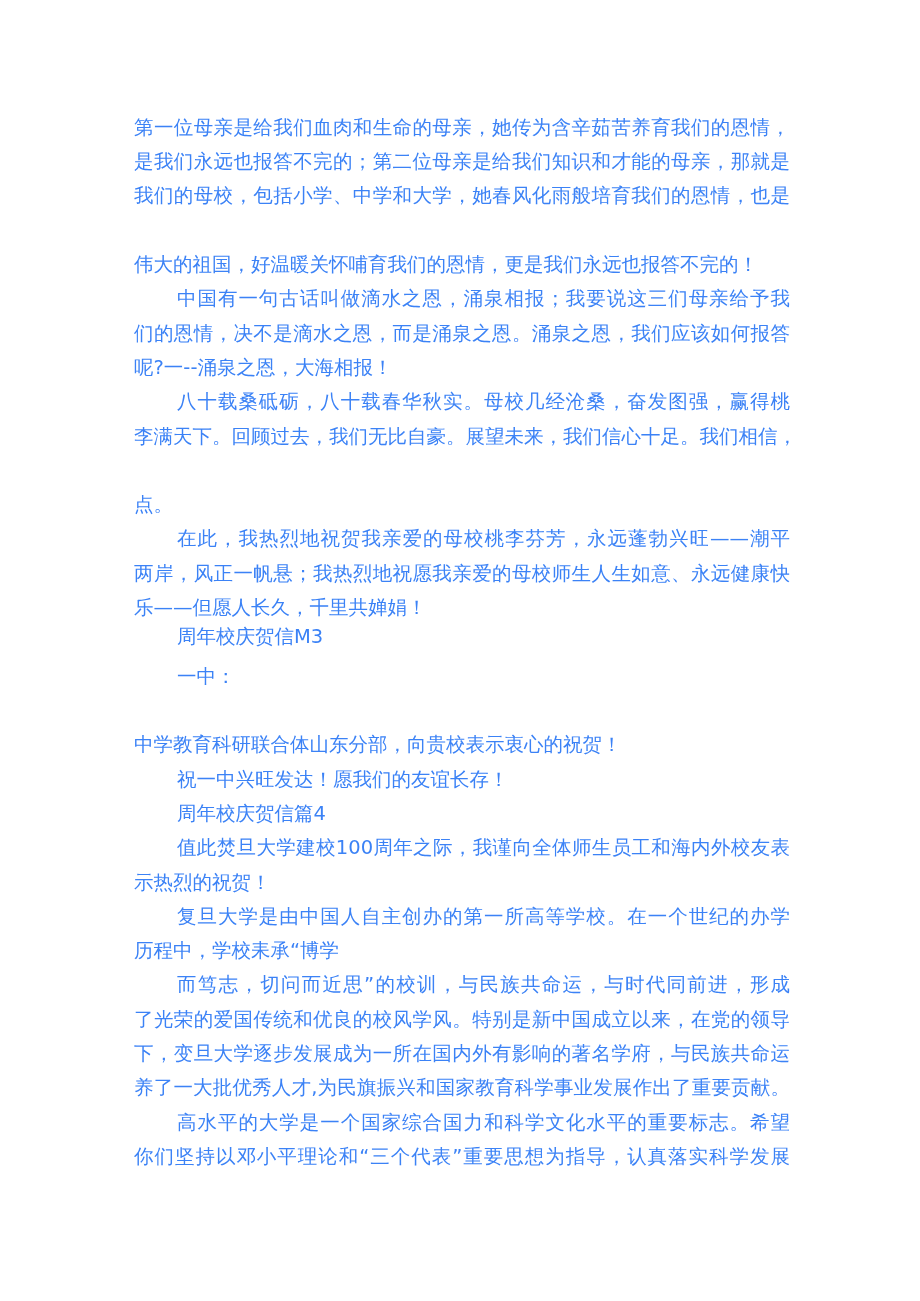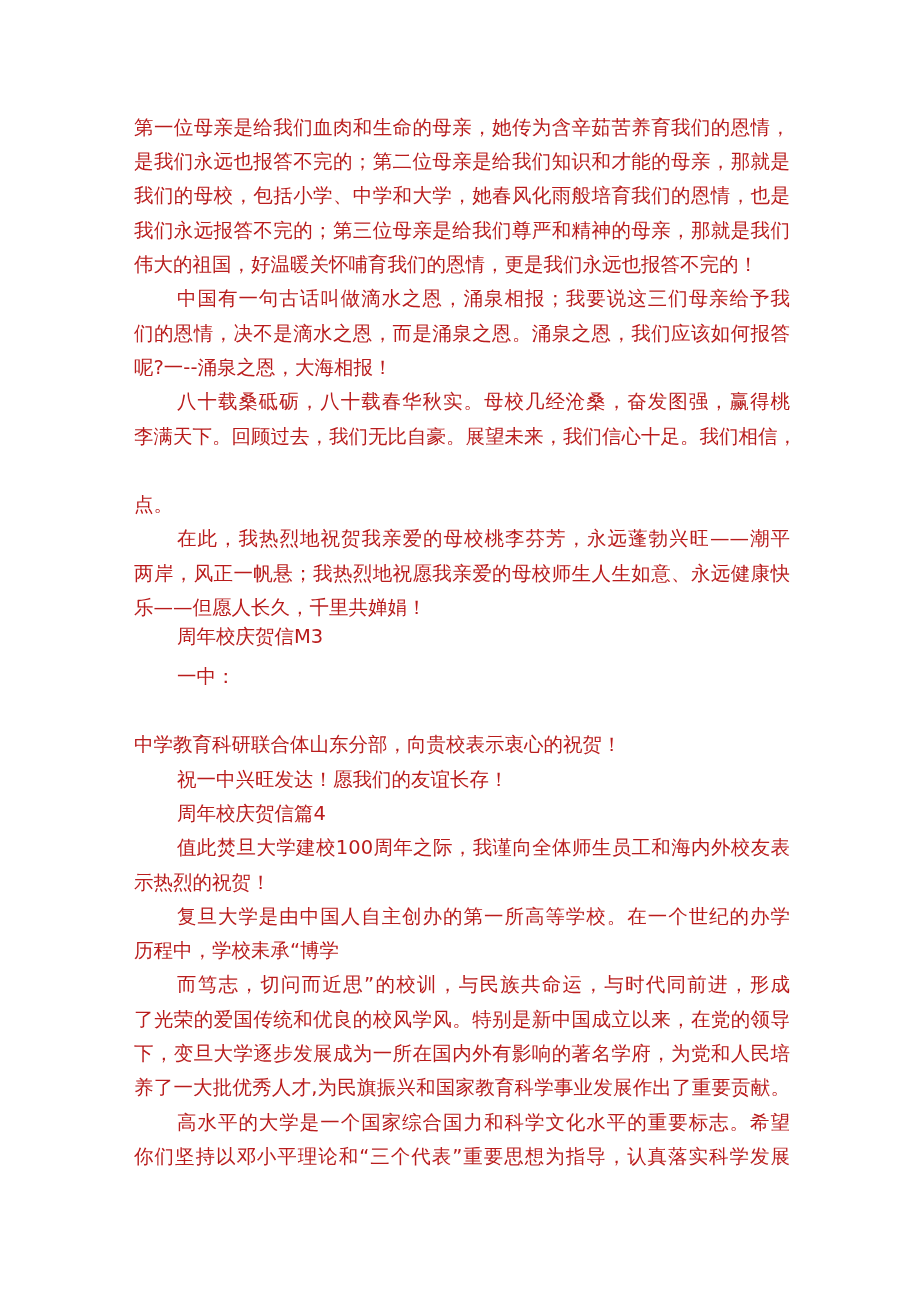--- a/index.html
+++ b/index.html
@@ -6,36 +6,35 @@
   body { width: 920px; height: 1301px; position: relative; overflow: hidden; }
   .page { position: absolute; left: 0; top: 0; width: 920px; height: 1301px; background: #fff; }
   .line {
     position: absolute;
     left: 134px;
     width: 656px;
     height: 28px;
     line-height: 28px;
     font-family: "DejaVu Sans", sans-serif;
     font-size: 19.5px;
-    color: #b91c1c;
+    color: #3b82f6;
     white-space: nowrap;
     overflow: visible;
   }
   .line.full { text-align: justify; text-align-last: justify; }
   .line.indent { left: 177px; width: 613px; }
   .line.short { text-align: left; text-align-last: left; }
 </style>
 </head>
 <body>
 
 <div class="page">
   <div class="line full" style="top:114px">第一位母亲是给我们血肉和生命的母亲，她传为含辛茹苦养育我们的恩情，</div>
   <div class="line full" style="top:148px">是我们永远也报答不完的；第二位母亲是给我们知识和才能的母亲，那就是</div>
   <div class="line full" style="top:182px">我们的母校，包括小学、中学和大学，她春风化雨般培育我们的恩情，也是</div>
-  <div class="line full" style="top:217px">我们永远报答不完的；第三位母亲是给我们尊严和精神的母亲，那就是我们</div>
   <div class="line short" style="top:251px">伟大的祖国，好温暖关怀哺育我们的恩情，更是我们永远也报答不完的！</div>
   <div class="line full indent" style="top:285px">中国有一句古话叫做滴水之恩，涌泉相报；我要说这三们母亲给予我</div>
   <div class="line full" style="top:320px">们的恩情，决不是滴水之恩，而是涌泉之恩。涌泉之恩，我们应该如何报答</div>
   <div class="line short" style="top:354px">呢?一--涌泉之恩，大海相报！</div>
   <div class="line full indent" style="top:388px">八十载桑砥砺，八十载春华秋实。母校几经沧桑，奋发图强，赢得桃</div>
   <div class="line full" style="top:423px">李满天下。回顾过去，我们无比自豪。展望未来，我们信心十足。我们相信，</div>
   <div class="line short" style="top:491px">点。</div>
   <div class="line full indent" style="top:525px">在此，我热烈地祝贺我亲爱的母校桃李芬芳，永远蓬勃兴旺——潮平</div>
   <div class="line full" style="top:560px">两岸，风正一帆悬；我热烈地祝愿我亲爱的母校师生人生如意、永远健康快</div>
   <div class="line short" style="top:594px">乐——但愿人长久，千里共婵娟！</div>
@@ -43,17 +42,17 @@
   <div class="line short indent" style="top:663px">一中：</div>
   <div class="line short" style="top:731px">中学教育科研联合体山东分部，向贵校表示衷心的祝贺！</div>
   <div class="line short indent" style="top:766px">祝一中兴旺发达！愿我们的友谊长存！</div>
   <div class="line short indent" style="top:800px">周年校庆贺信篇4</div>
   <div class="line full indent" style="top:834px">值此焚旦大学建校100周年之际，我谨向全体师生员工和海内外校友表</div>
   <div class="line full indent" style="top:903px">复旦大学是由中国人自主创办的第一所高等学校。在一个世纪的办学</div>
   <div class="line short" style="top:869px">示热烈的祝贺！</div>
   <div class="line short" style="top:937px">历程中，学校耒承“博学</div>
   <div class="line full indent" style="top:971px">而笃志，切问而近思”的校训，与民族共命运，与时代同前进，形成</div>
   <div class="line full" style="top:1006px">了光荣的爱国传统和优良的校风学风。特别是新中国成立以来，在党的领导</div>
-  <div class="line full" style="top:1040px">下，变旦大学逐步发展成为一所在国内外有影响的著名学府，为党和人民培</div>
+  <div class="line full" style="top:1040px">下，变旦大学逐步发展成为一所在国内外有影响的著名学府，与民族共命运</div>
   <div class="line full" style="top:1074px">养了一大批优秀人才,为民旗振兴和国家教育科学事业发展作出了重要贡献。</div>
   <div class="line full indent" style="top:1109px">高水平的大学是一个国家综合国力和科学文化水平的重要标志。希望</div>
   <div class="line full" style="top:1143px">你们坚持以邓小平理论和“三个代表”重要思想为指导，认真落实科学发展</div>
 </div>
 
 </body></html>

